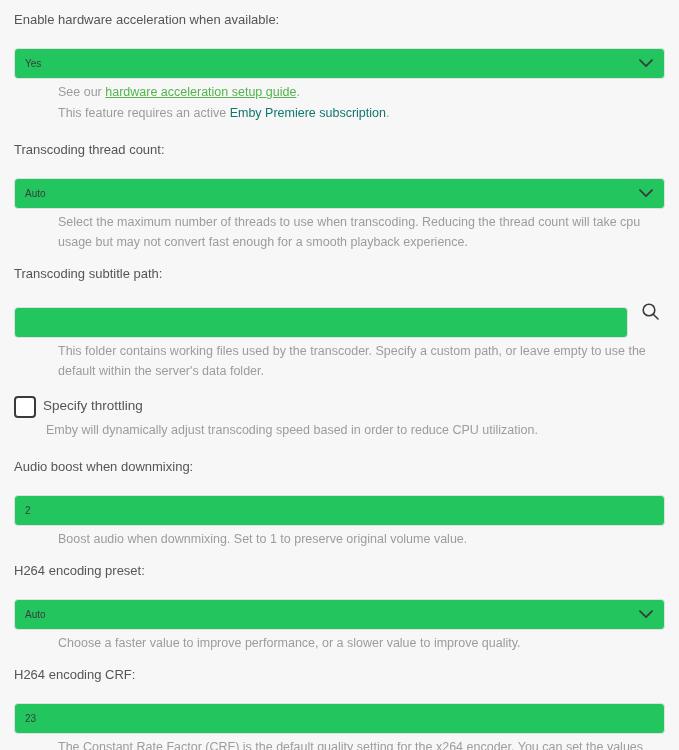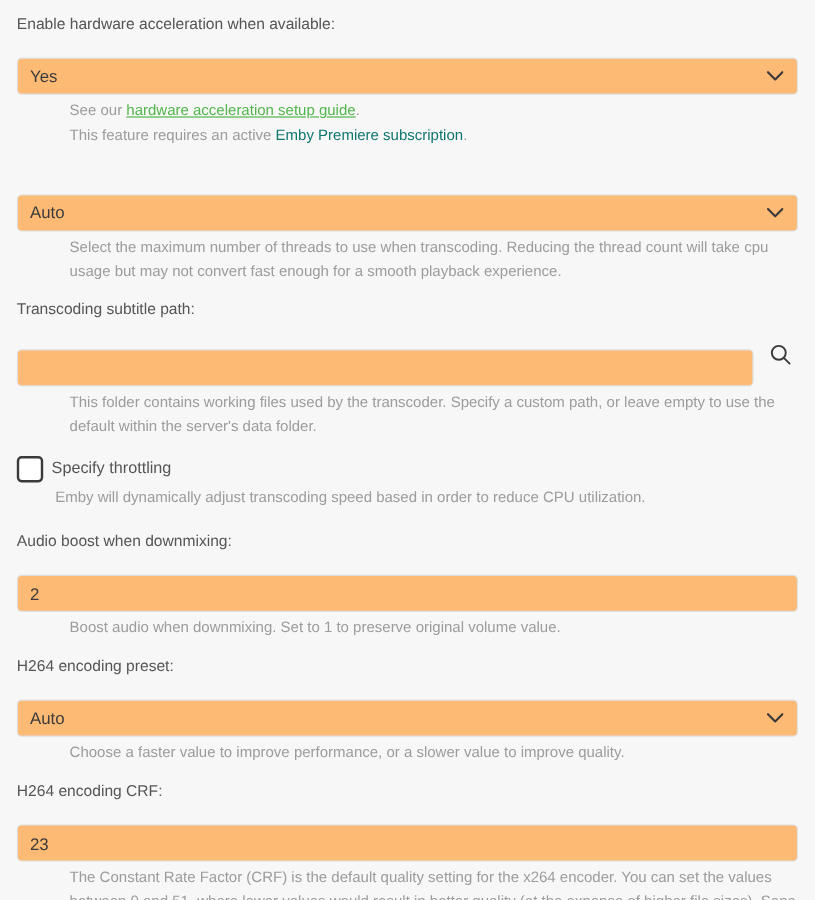--- a/index.html
+++ b/index.html
@@ -34,25 +34,25 @@
 
   .select-wrap {
     position: relative;
     width: 651px;
   }
 
   .select-box,
   .text-input {
     width: 651px;
     height: 31px;
-    background: #fdba74;
+    background: #22c55e;
     border: 1px solid #e0e0e0;
     border-radius: 4px;
     font-family: "Liberation Sans", sans-serif;
-    font-size: 14px;
+    font-size: 10px;
     color: #3c3c3c;
     padding: 0 30px 0 10px;
     line-height: 29px;
     display: block;
     outline: none;
     margin-top: 20px;
   }
 
   .text-input {
     padding: 0 10px;
@@ -157,20 +157,21 @@
           </svg>
       </span>
     </div>
     <div class="helper"><span>See our </span><a class="link" href="#">hardware acceleration setup guide</a><span>.</span></div>
     <div class="helper" style="margin-top:1px;"><span>This feature requires an active </span><span class="green-text">Emby Premiere subscription</span><span>.</span></div>
   </div>
 
   <div class="spacer-lg"></div>
 
   <div class="field-block">
+    <label class="label">Transcoding thread count:</label>
     <div class="select-wrap">
       <div class="select-box">Auto</div>
       <span class="chevron">
         <svg width="14" height="9" viewBox="0 0 14 9">
             <path d="M1 1.2 L7 7.2 L13 1.2" stroke="#3a3a3a" stroke-width="1.8" fill="none" stroke-linecap="round" stroke-linejoin="round"></path>
           </svg>
       </span>
     </div>
     <div class="helper">Select the maximum number of threads to use when transcoding. Reducing the thread count will take cpu usage but may not convert fast enough for a smooth playback experience.</div>
   </div>

